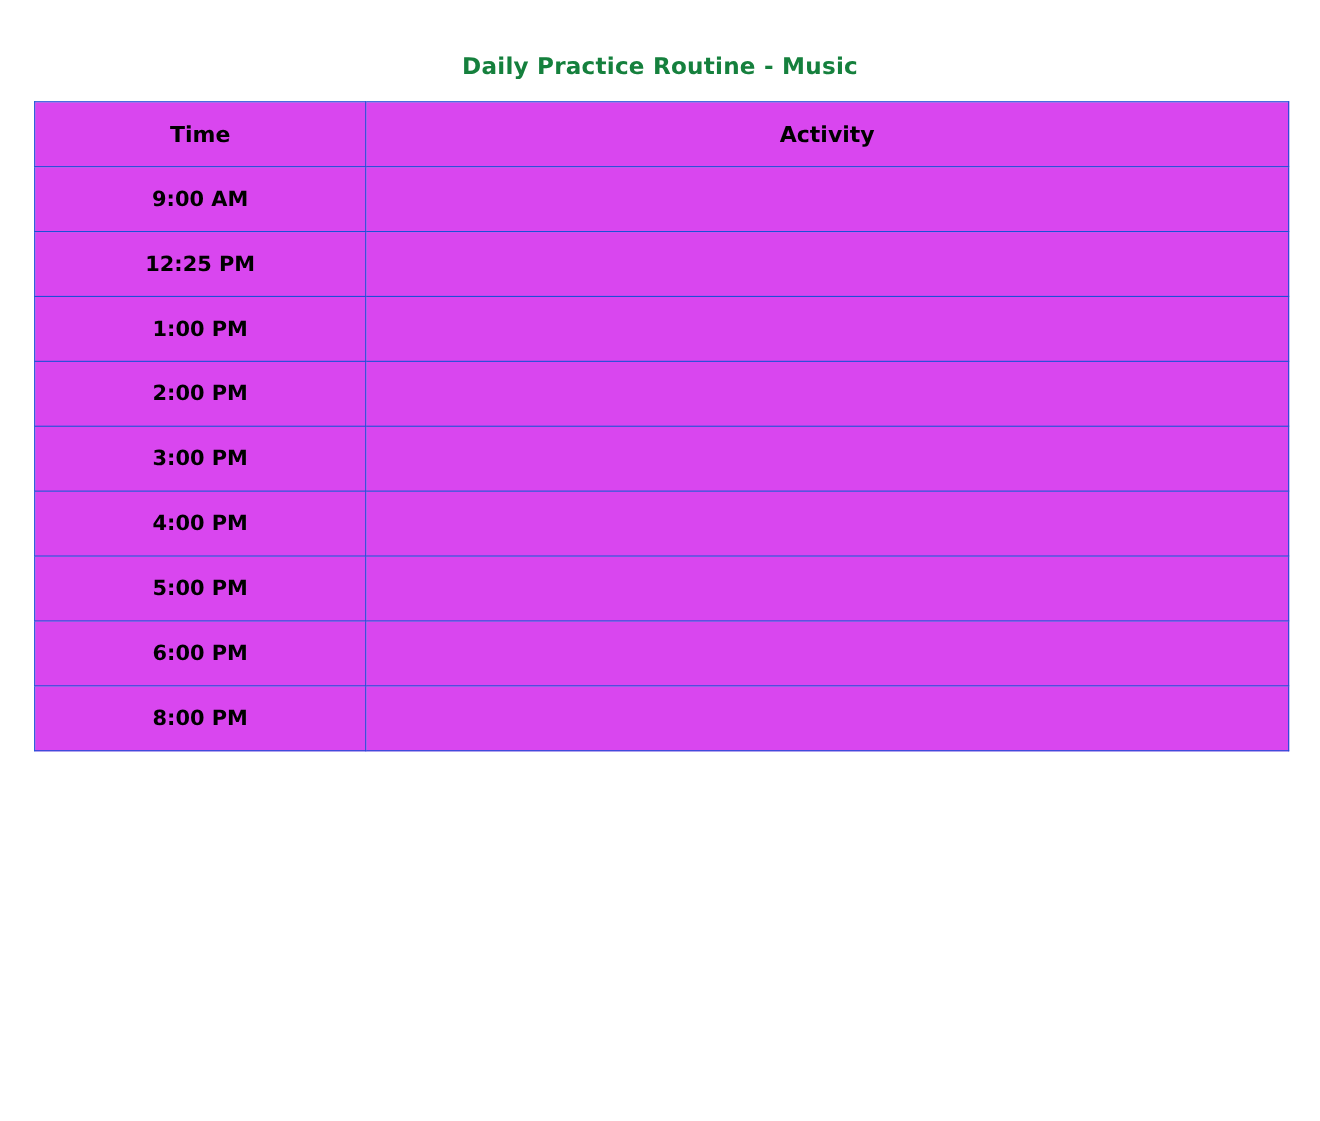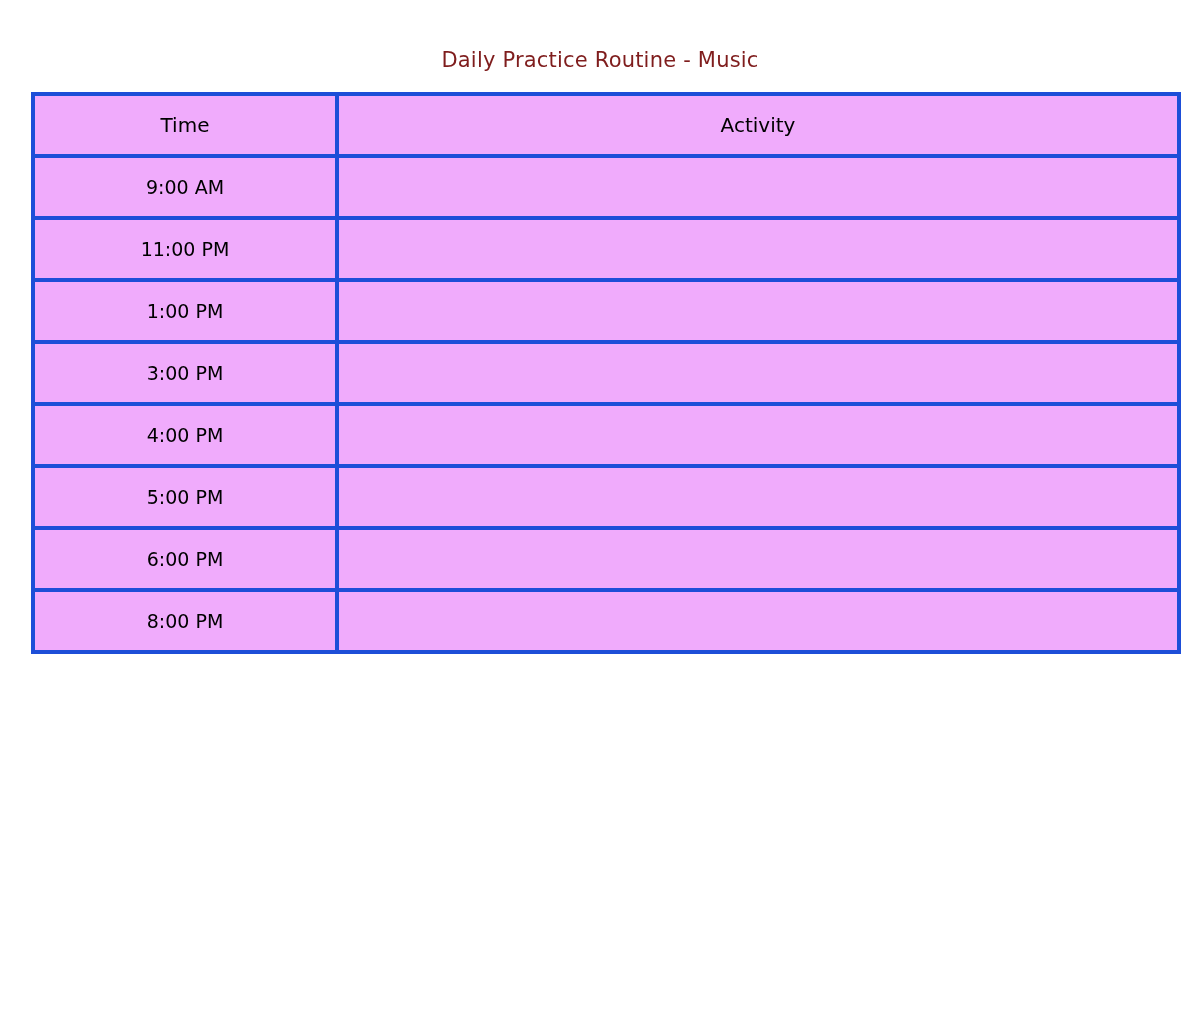--- a/index.html
+++ b/index.html
@@ -22,41 +22,41 @@
     width: 1200px;
     height: 1019px;
   }
   .title {
     position: absolute;
     left: 0;
     top: 48px;
     width: 1200px;
     text-align: center;
     font-size: 21px;
-    font-weight: 400;
-    color: #7f1d1d;
+    font-weight: 700;
+    color: #15803d;
     letter-spacing: 0.2px;
   }
   .schedule-table {
     position: absolute;
     left: 31px;
     top: 92px;
     width: 1138px;
     border-collapse: collapse;
     table-layout: fixed;
   }
   .schedule-table td,
   .schedule-table th {
-    border: 4px solid #1d4ed8;
+    border: 1px solid #1d4ed8;
     height: 58px;
     padding: 0;
-    font-weight: 400;
+    font-weight: 700;
     font-size: 19px;
     color: #000000;
-    background: #f0abfc;
+    background: #d946ef;
   }
   .schedule-table th {
     font-size: 20px;
   }
   .col-time {
     width: 300px;
     text-align: center;
     vertical-align: middle;
   }
   .col-activity {
@@ -87,27 +87,33 @@
       </tr>
     </thead>
     <tbody>
       <tr>
         <td class="col-time">9:00 AM</td>
         <td class="col-activity">
             <span class="cell-activity-value"></span>
           </td>
       </tr>
       <tr>
-        <td class="col-time">11:00 PM</td>
+        <td class="col-time">12:25 PM</td>
         <td class="col-activity">
             <span class="cell-activity-value"></span>
           </td>
       </tr>
       <tr>
         <td class="col-time">1:00 PM</td>
+        <td class="col-activity">
+            <span class="cell-activity-value"></span>
+          </td>
+      </tr>
+      <tr>
+        <td class="col-time">2:00 PM</td>
         <td class="col-activity">
             <span class="cell-activity-value"></span>
           </td>
       </tr>
       <tr>
         <td class="col-time">3:00 PM</td>
         <td class="col-activity">
             <span class="cell-activity-value"></span>
           </td>
       </tr>

